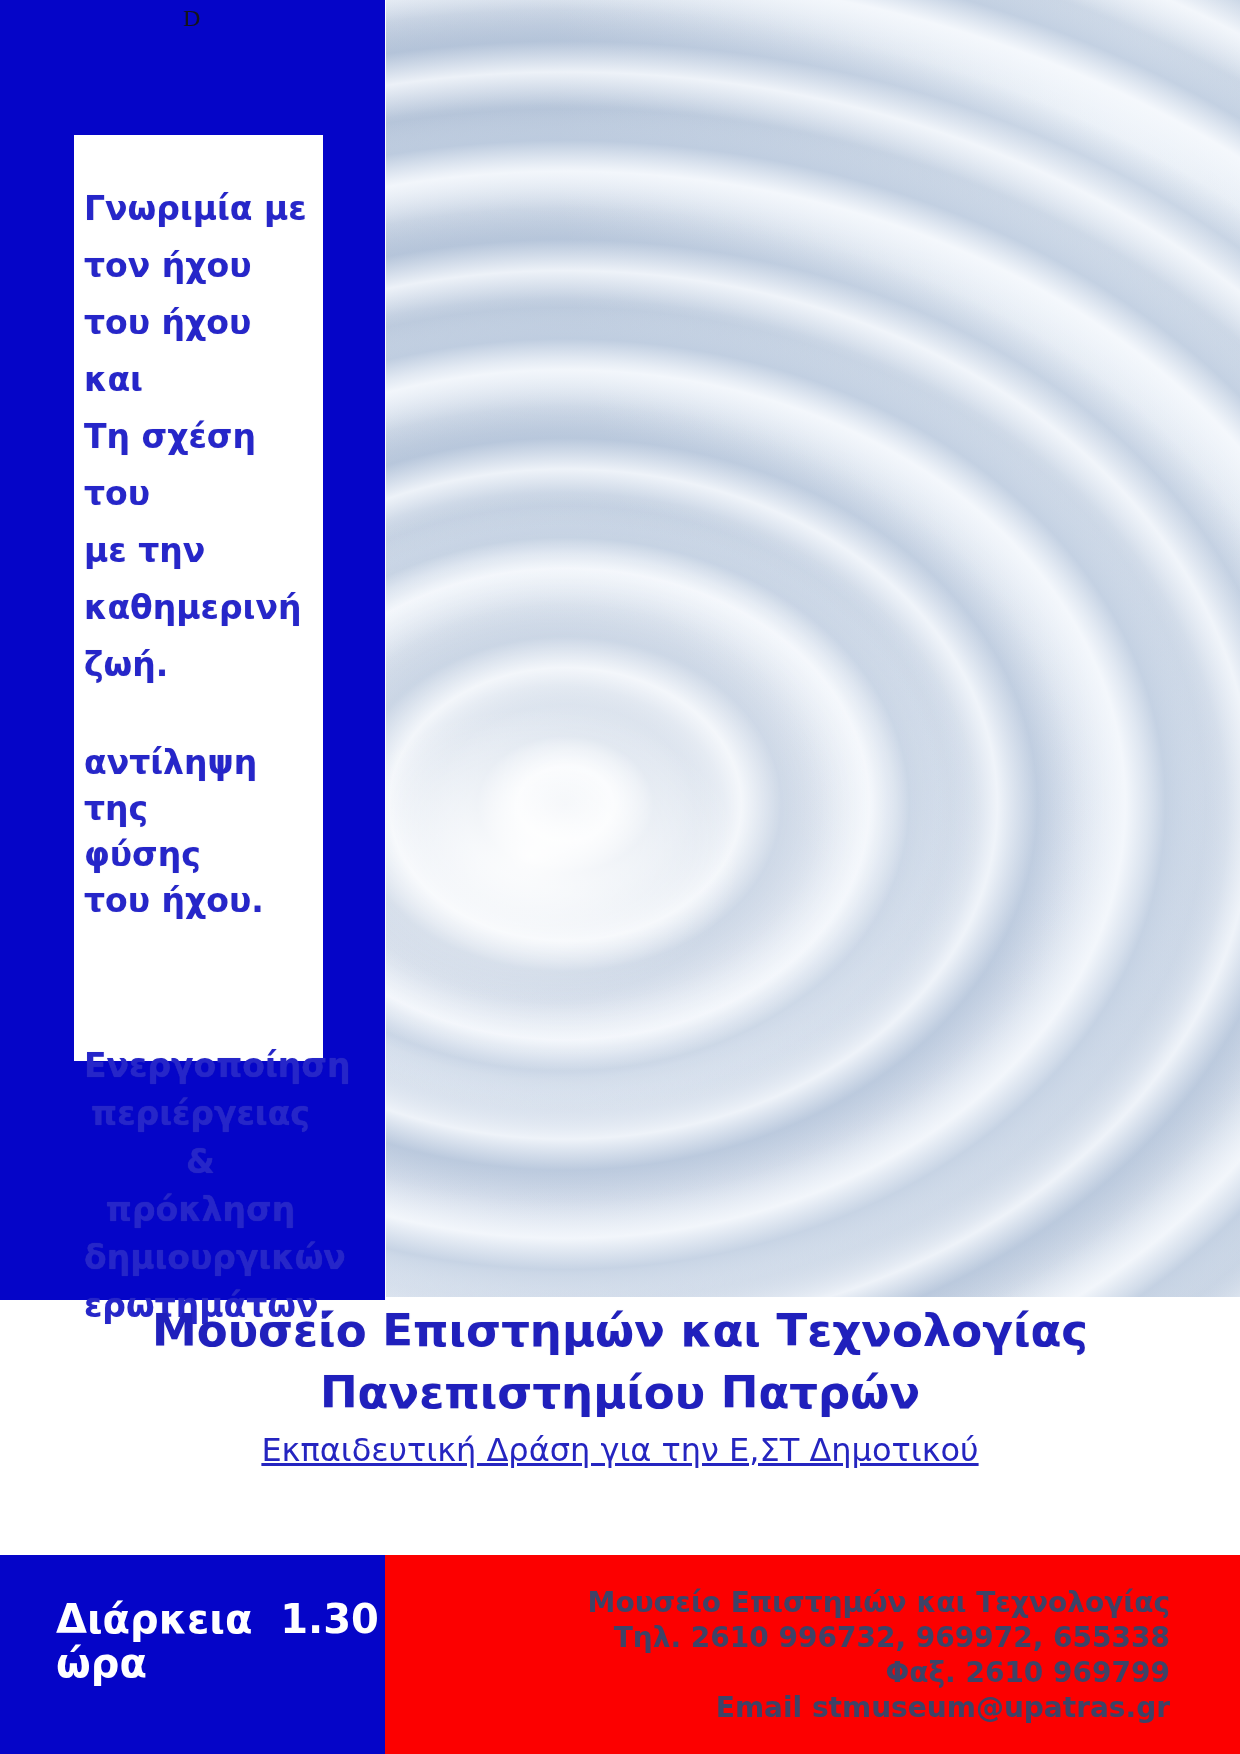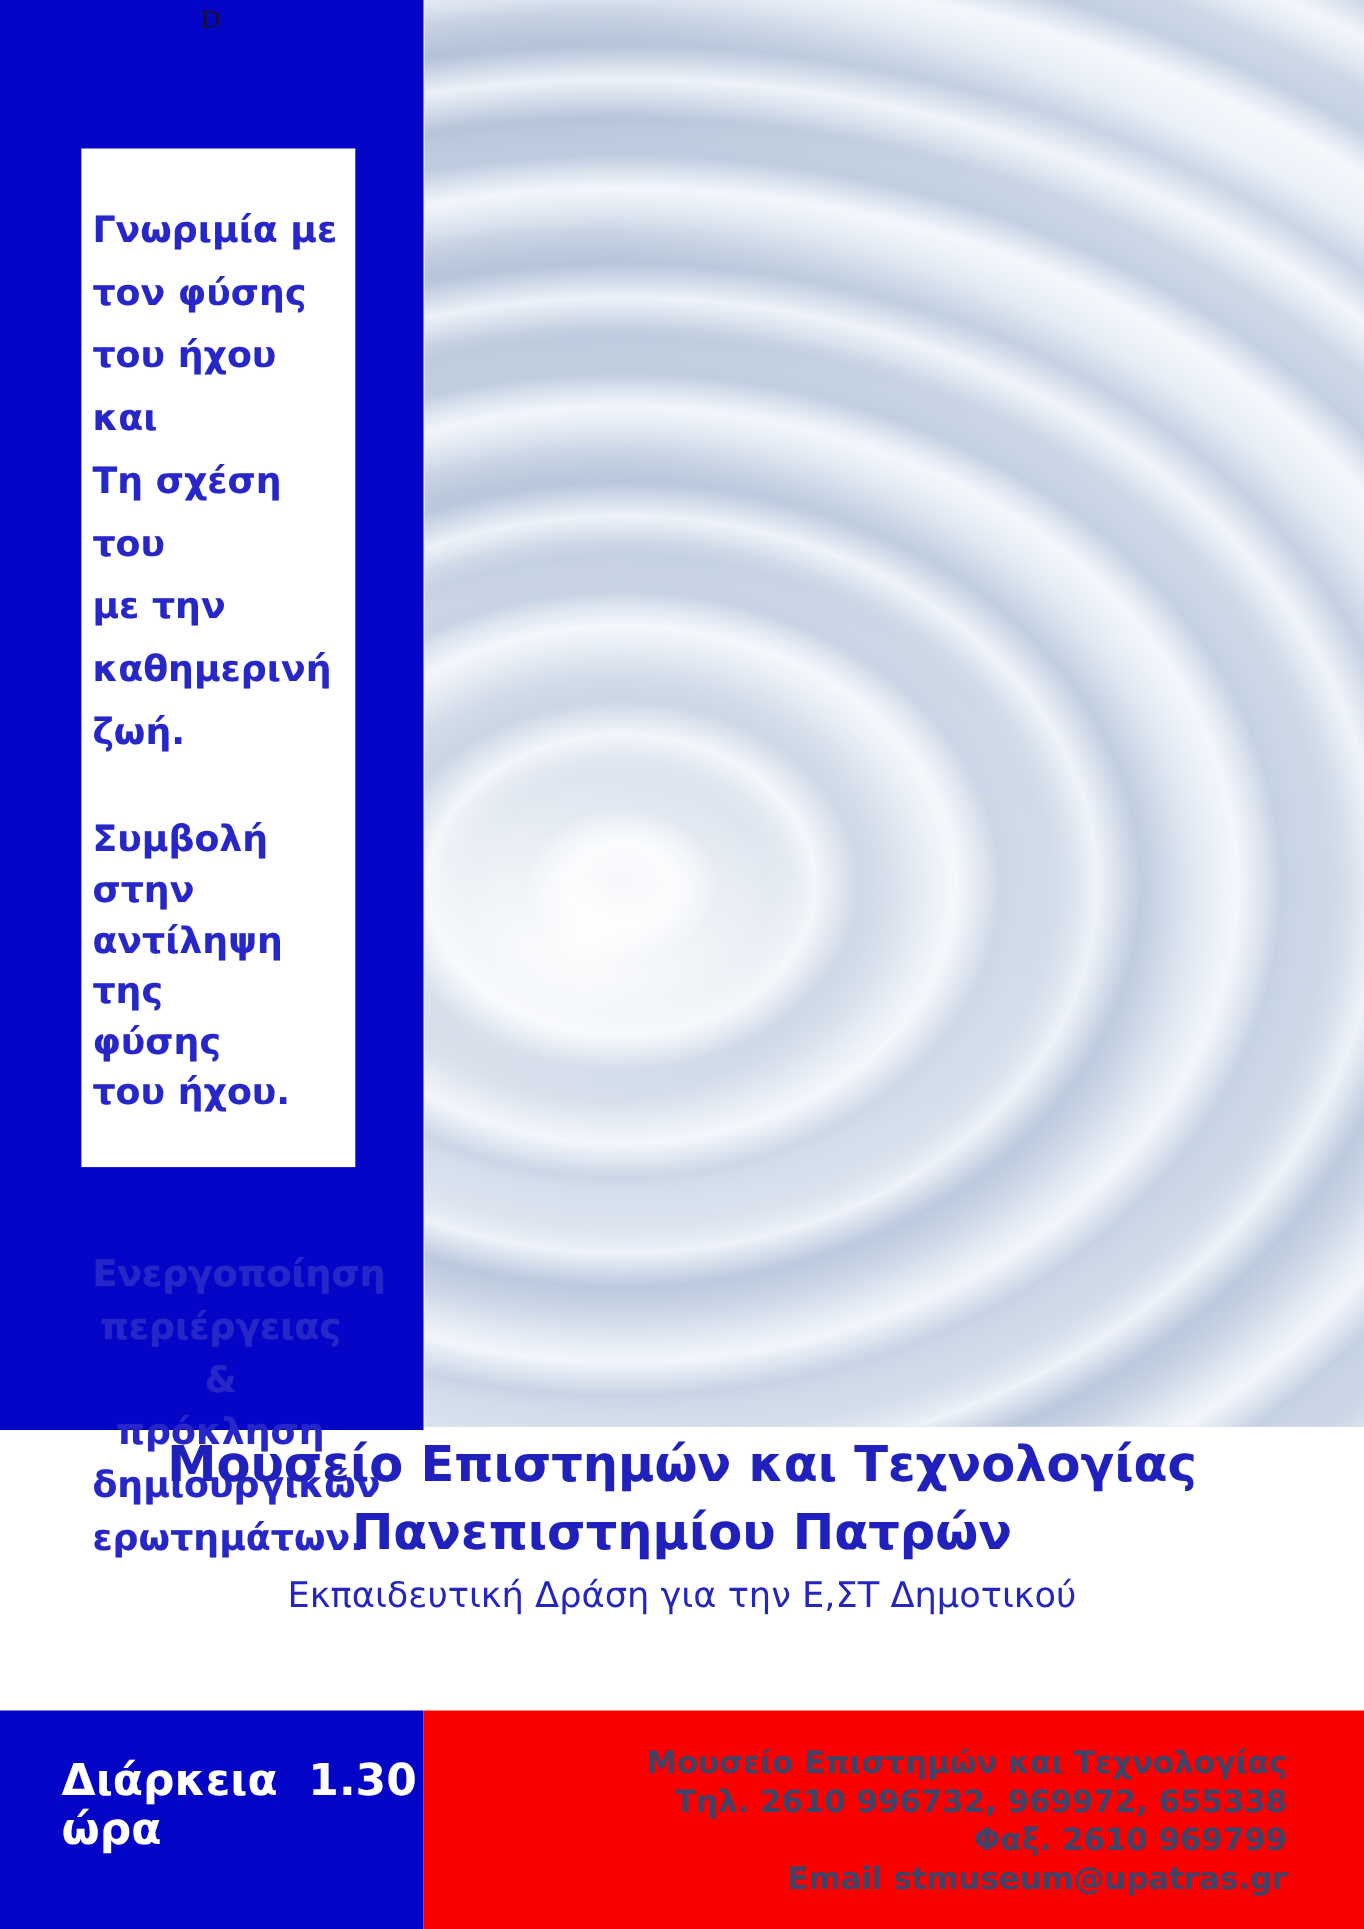--- a/index.html
+++ b/index.html
@@ -57,21 +57,21 @@
       linear-gradient(150deg, #b6c4d8 0%, #c7d3e3 35%, #d4ddeb 70%, #cbd6e5 100%);
   }
 
   
   .headings { position:absolute; left:0; top:1300px; width:1240px; text-align:center; }
   .museum-line {
     color:#2020bc; font-weight:bold; font-size:45px; line-height:62px;
     text-shadow:0 0 1px rgba(120,120,160,.35);
   }
   .subtitle {
-    margin-top:4px; color:#2525c0; font-weight:normal; font-size:32px; line-height:44px;
+    margin-top:4px; color:#2525c0; font-weight:normal; font-size:32px; line-height:44px;text-decoration:underline;
   }
   .event-title {
     margin-top:6px; color:#bf0000; font-weight:bold; font-size:53px; line-height:60px;
     text-shadow:0 0 1px rgba(160,60,60,.4);
   }
 
   
   .band { position:absolute; left:0; top:1555px; width:1240px; height:199px; }
   .duration-block {
     position:absolute; left:0; top:0; width:385px; height:247px;
@@ -93,29 +93,28 @@
 <body>
 
 <div class="page">
 
   <div class="sidebar">
     <span class="artifact">D</span>
 
     <div class="intro-box">
       <div class="para para-1">
         <div class="bline">Γνωριμία με</div>
-        <div class="bline">τον φύσης</div>
+        <div class="bline">τον ήχου</div>
         <div class="bline">του ήχου και</div>
         <div class="bline">Τη σχέση του</div>
         <div class="bline">με την</div>
         <div class="bline">καθημερινή</div>
         <div class="bline">ζωή.</div>
       </div>
       <div class="para para-2">
-        <div class="bline">Συμβολή στην</div>
         <div class="bline">αντίληψη  της</div>
         <div class="bline">φύσης</div>
         <div class="bline">του ήχου.</div>
       </div>
       <div class="para para-3">
         <div class="bline">Ενεργοποίηση</div>
         <div class="bline">περιέργειας &amp;</div>
         <div class="bline">πρόκληση</div>
         <div class="bline">δημιουργικών</div>
         <div class="bline">ερωτημάτων.</div>

